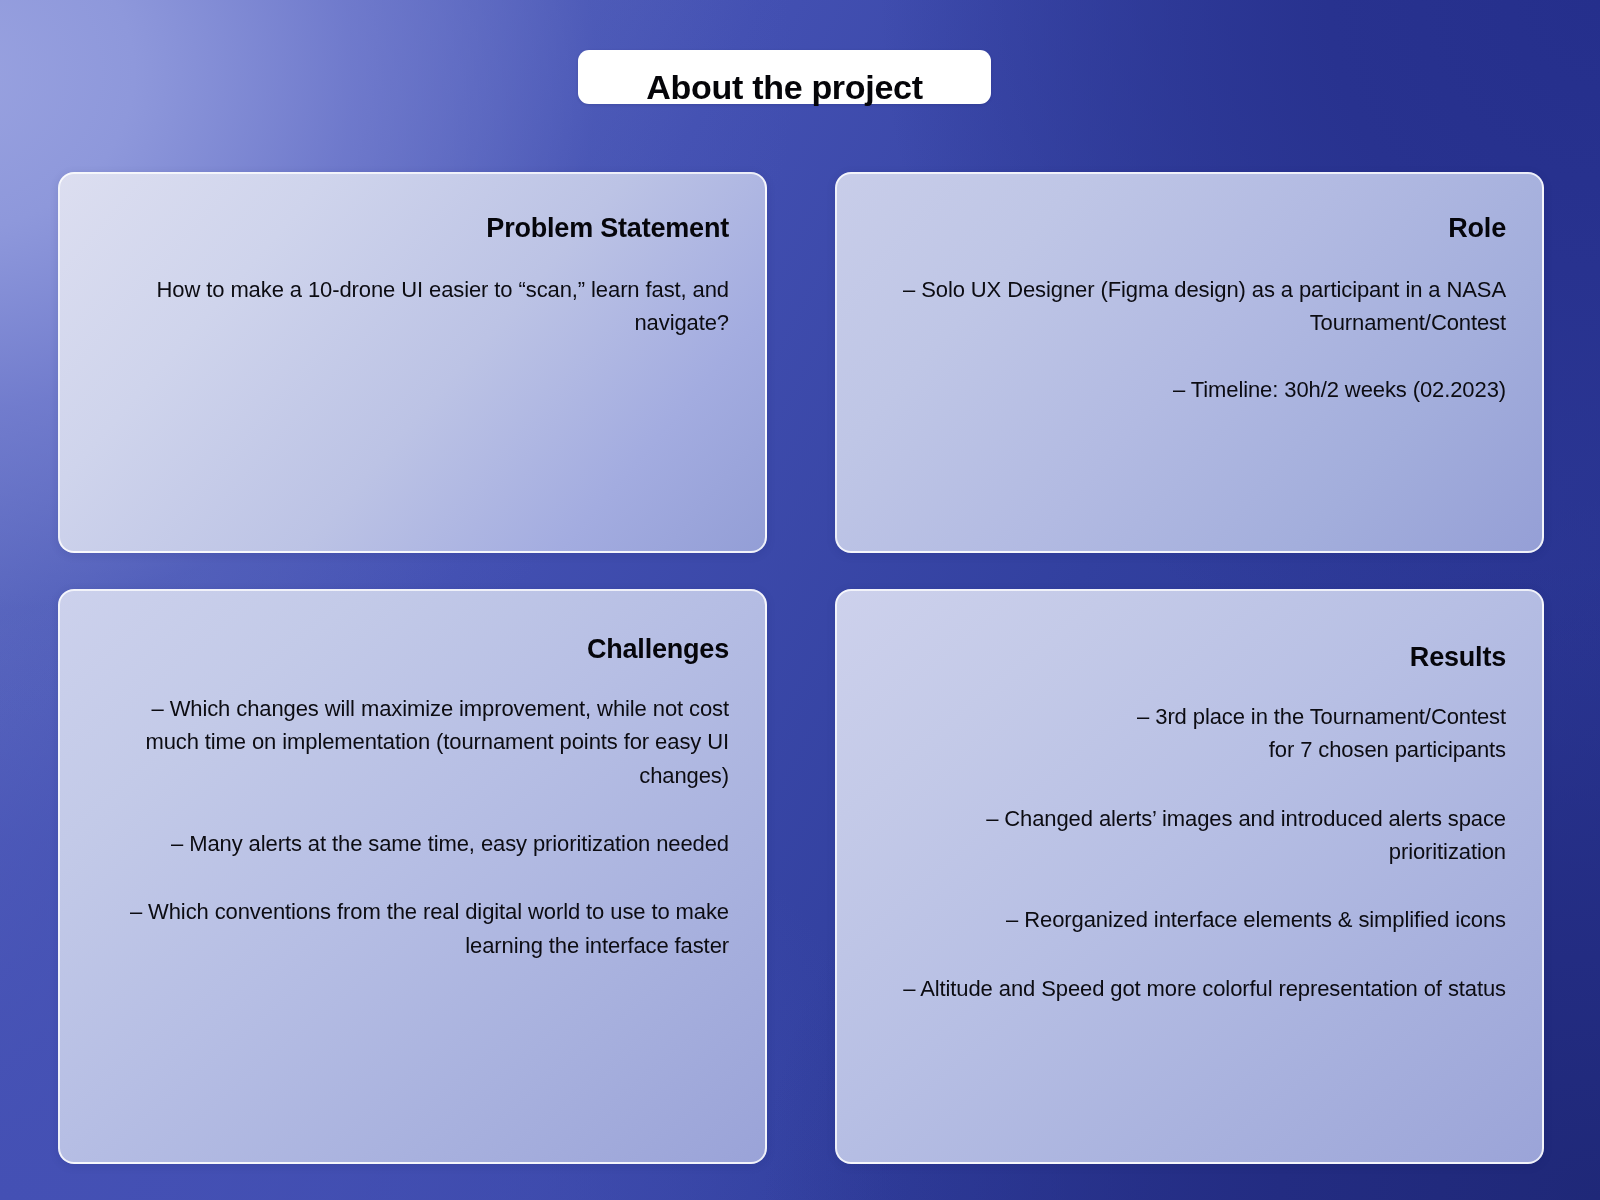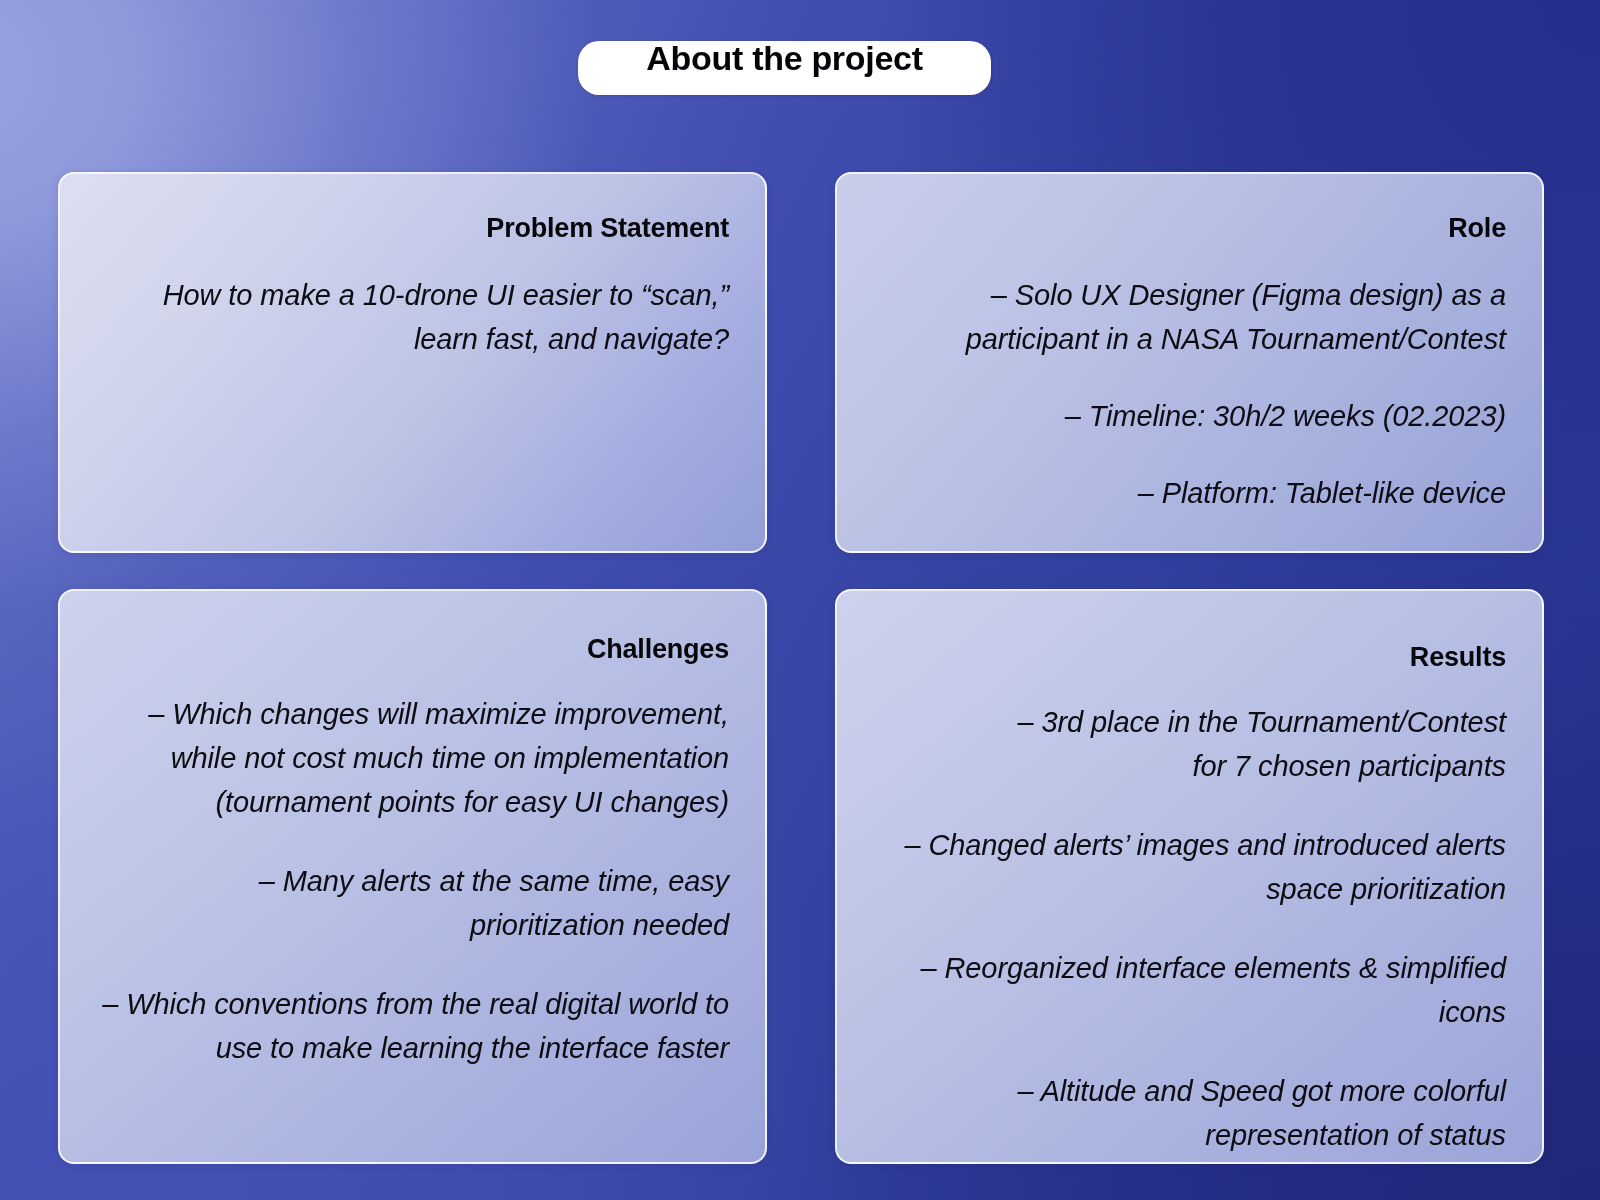--- a/index.html
+++ b/index.html
@@ -25,27 +25,27 @@
       radial-gradient(ellipse 900px 900px at 100% 0%, #252f8c 0%, #28328f 30%, rgba(40,50,143,0.45) 58%, rgba(40,50,143,0) 80%),
       radial-gradient(ellipse 1000px 760px at 100% 100%, #1f2878 0%, #232c82 32%, rgba(35,44,130,0.35) 62%, rgba(35,44,130,0) 84%),
       radial-gradient(ellipse 1200px 800px at 0% 100%, #4450b4 0%, rgba(68,80,180,0.55) 45%, rgba(68,80,180,0) 76%),
       linear-gradient(118deg, #6f7ccb 0%, #4350b2 34%, #32409f 62%, #26308c 100%);
   }
 
   
   #title-pill {
     position: absolute;
     left: 578px;
-    top: 41px;
+    top: 50px;
     width: 413px;
     height: 54px;
     background: #ffffff;
-    border-radius: 21px;
+    border-radius: 11px;
     display: flex;
-    align-items: flex-start;
+    align-items: flex-end;
     justify-content: center;
     box-shadow: 0 1px 3px rgba(20,26,80,0.18);
   }
   #title-pill .title-text {
     font-size: 34px;
     font-weight: 700;
     letter-spacing: -0.3px;
     color: #050509;
     line-height: 1;
     white-space: nowrap;
@@ -94,28 +94,27 @@
     color: #06060b;
     letter-spacing: -0.2px;
     line-height: 1.1;
     margin: 0 0 0 0;
   }
 
   .card-body {
     margin-top: 30px;
   }
   .para {
-    font-size: 29px;
+    font-size: 22px;
     line-height: 1.52;
     color: #0c0c12;
     letter-spacing: -0.1px;
     margin: 0 0 32px 0;
     white-space: pre-line;
     font-weight: 400;
-    font-style: italic;
   }
   .para:last-child { margin-bottom: 0; }
 
   
   #card-problem .card-body { margin-top: 29px; }
   #card-problem .para { margin-bottom: 0; }
 
   #card-role { }
   #card-role .card-body { margin-top: 29px; }
   #card-role .para { margin-bottom: 33px; }
@@ -144,21 +143,20 @@
       <div class="card-body">
         <p class="para">How to make a 10-drone UI easier to “scan,” learn fast, and navigate?</p>
       </div>
     </section>
 
     <section class="card tone-b" id="card-role">
       <h2 class="card-title">Role</h2>
       <div class="card-body">
         <p class="para">– Solo UX Designer (Figma design) as a participant in a NASA Tournament/Contest</p>
         <p class="para">– Timeline: 30h/2 weeks (02.2023)</p>
-        <p class="para">– Platform: Tablet-like device</p>
       </div>
     </section>
 
     <section class="card tone-c" id="card-challenges">
       <h2 class="card-title">Challenges</h2>
       <div class="card-body">
         <p class="para">– Which changes will maximize improvement, while not cost much time on implementation (tournament points for easy UI changes)</p>
         <p class="para">– Many alerts at the same time, easy prioritization needed</p>
         <p class="para">– Which conventions from the real digital world to use to make learning the interface faster</p>
       </div>

